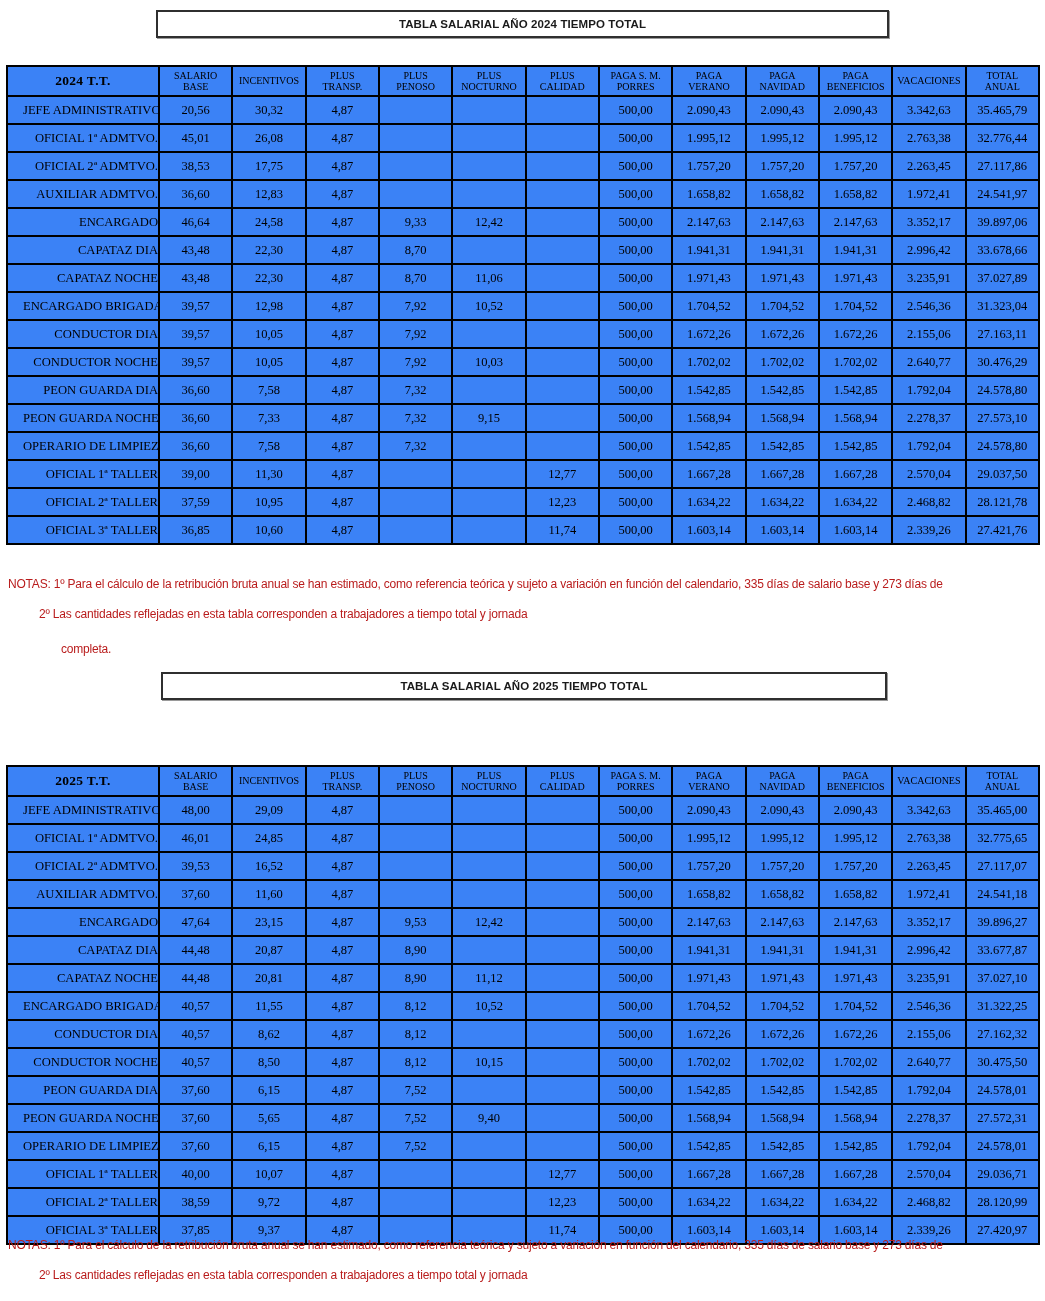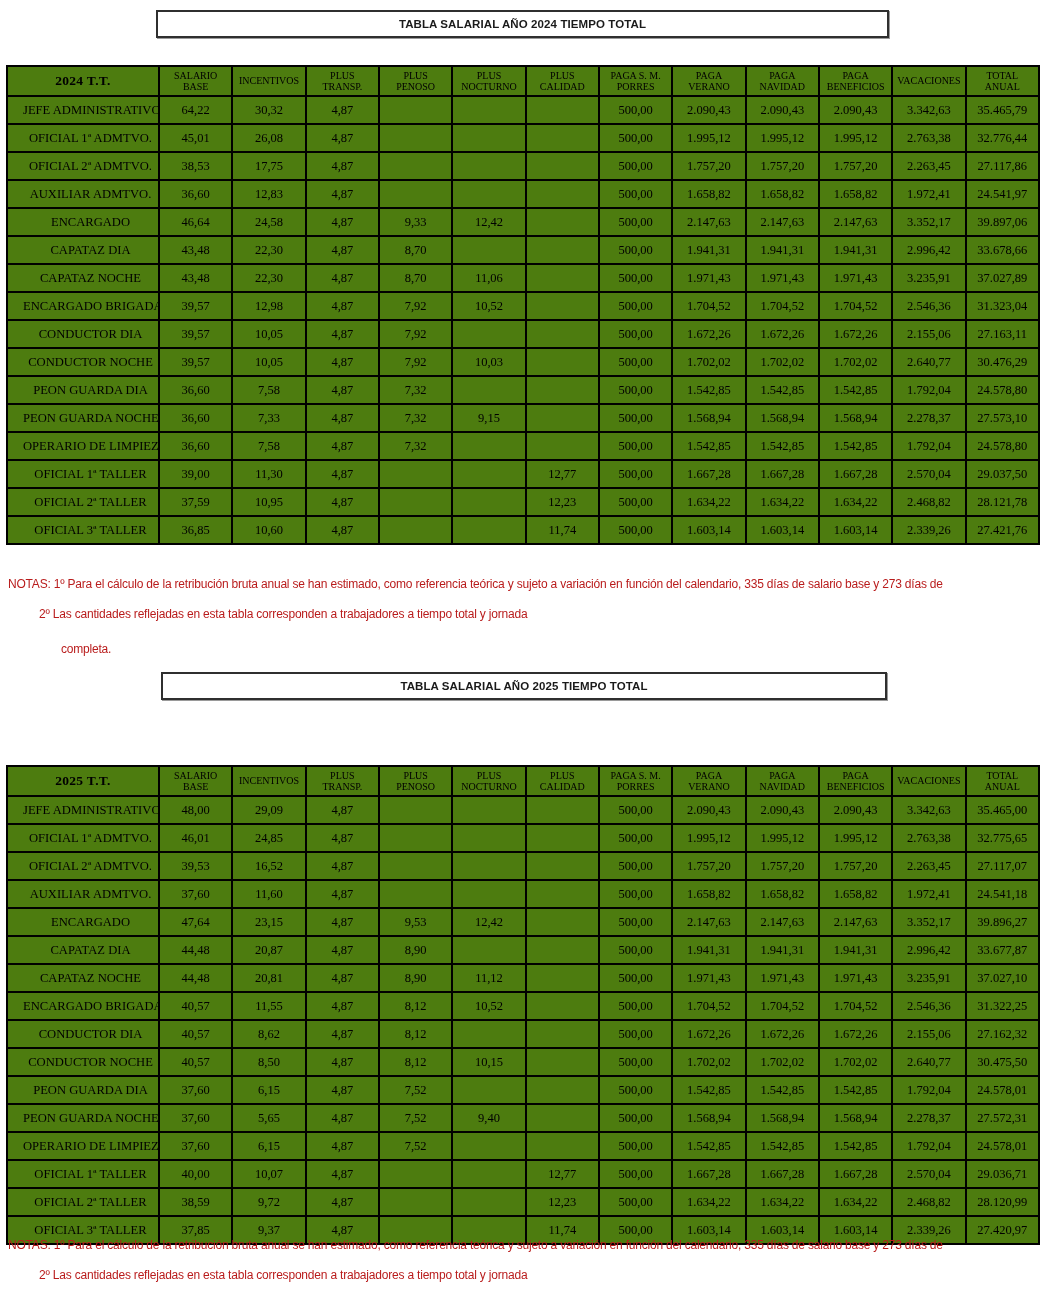--- a/index.html
+++ b/index.html
@@ -33,21 +33,21 @@
     font-size: 11.5px;
     letter-spacing: 0.1px;
     color: #1a1a1a;
   }
   table.salary {
     position: absolute;
     left: 6px;
     width: 1034px;
     border-collapse: collapse;
     table-layout: fixed;
-    background: #4d7c0f;
+    background: #3b82f6;
   }
   table.salary th, table.salary td {
     border: 2px solid #000;
     overflow: hidden;
     vertical-align: middle;
   }
   table.salary th {
     font-weight: normal;
     font-size: 10px;
     line-height: 1.15;
@@ -63,21 +63,21 @@
     letter-spacing: 0.3px;
   }
   table.salary td {
     height: 26px;
     padding: 0;
     font-size: 12.5px;
     text-align: center;
     white-space: nowrap;
   }
   table.salary td.rowlabel {
-    text-align: center;
+    text-align: right;
     padding-left: 15px;
     font-size: 12.6px;
   }
   .notes {
     position: absolute;
     left: 8px;
     width: 1030px;
     font-family: "Liberation Sans", sans-serif;
     font-size: 12px;
     letter-spacing: -0.2px;
@@ -128,21 +128,21 @@
           <th>PAGA
 BENEFICIOS</th>
           <th>VACACIONES</th>
           <th>TOTAL
 ANUAL</th>
         </tr>
       </thead>
       <tbody>
         <tr>
           <td class="rowlabel">JEFE ADMINISTRATIVO</td>
-          <td>64,22</td>
+          <td>20,56</td>
           <td>30,32</td>
           <td>4,87</td>
           <td></td>
           <td></td>
           <td></td>
           <td>500,00</td>
           <td>2.090,43</td>
           <td>2.090,43</td>
           <td>2.090,43</td>
           <td>3.342,63</td>

